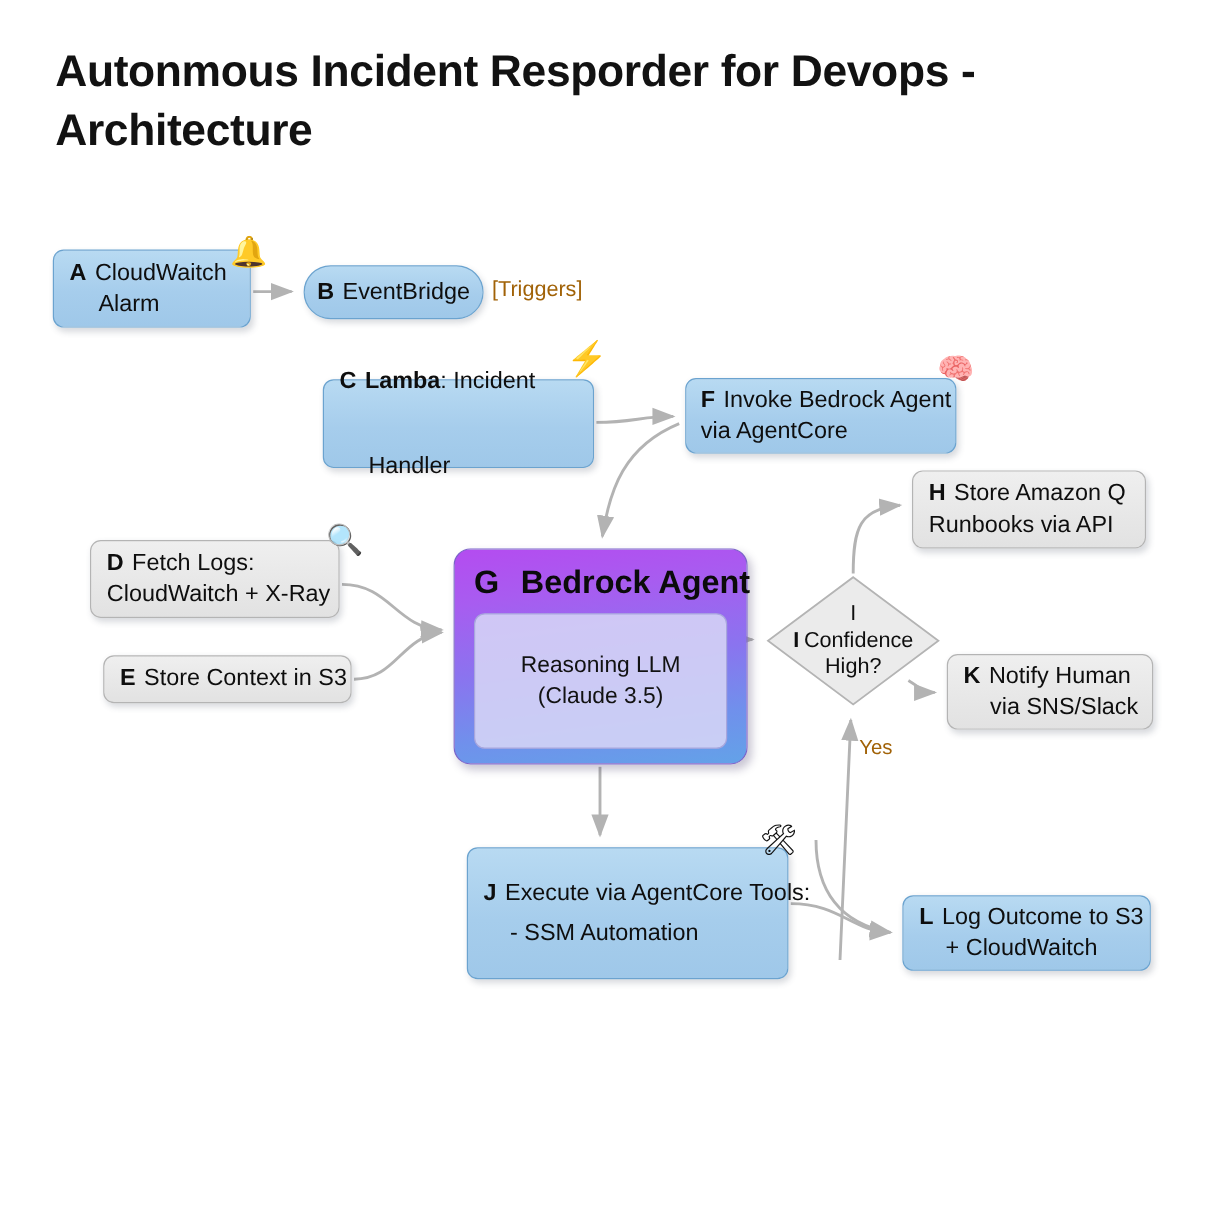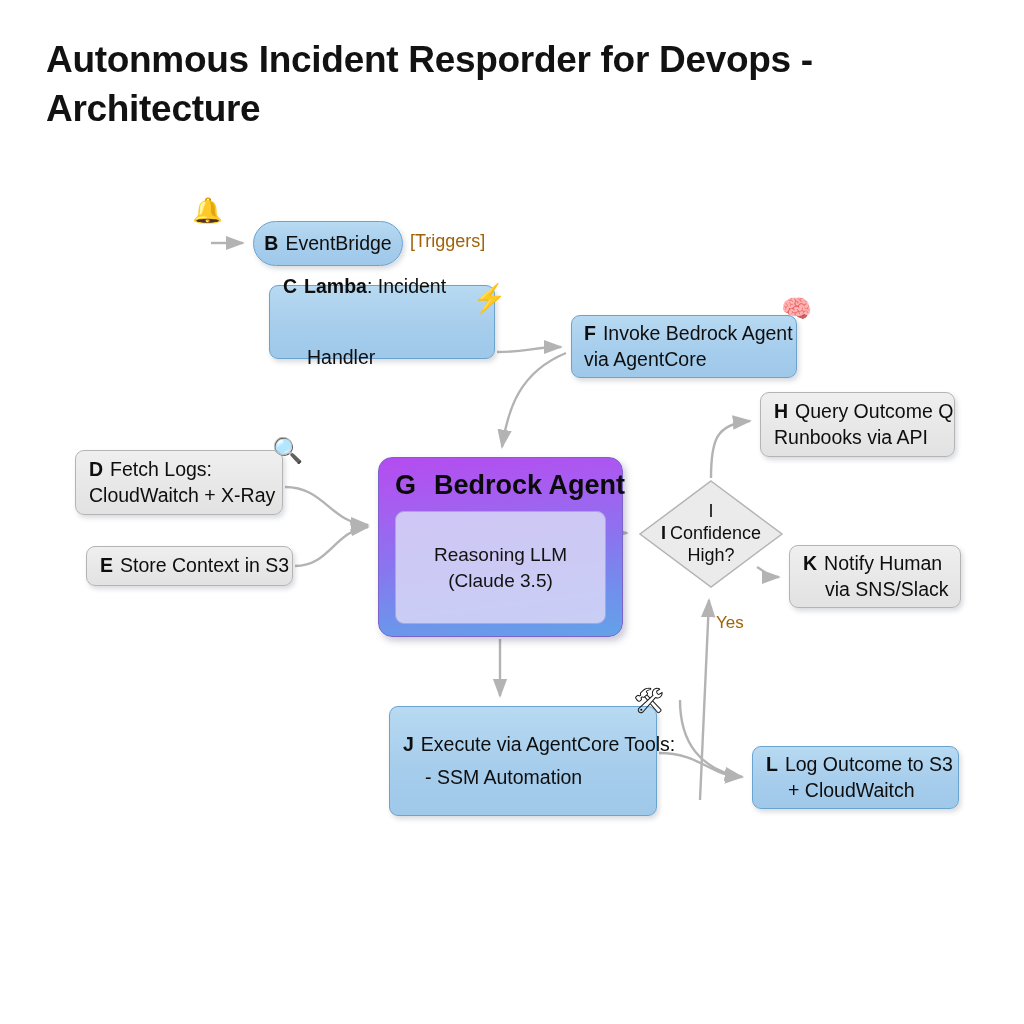--- a/index.html
+++ b/index.html
@@ -80,21 +80,21 @@
   .node.pill {
     border-radius: 26px;
     flex-direction: row;
     align-items: center;
     padding: 7px 22px;
   }
 
   
   #node-a { left: 44px;  top: 208px; width: 165px; height: 65px; }
   #node-b { left: 253px; top: 221px; width: 150px; height: 45px; }
-  #node-c { left: 269px; top: 285px; width: 226px; height: 74px; gap: 45px; }
+  #node-c { left: 269px; top: 316px; width: 226px; height: 74px; gap: 45px; }
   #node-f { left: 571px; top: 315px; width: 226px; height: 63px; padding-left: 12px; }
   #node-d { left: 75px;  top: 450px; width: 208px; height: 65px; }
   #node-e { left: 86px;  top: 546px; width: 207px; height: 40px; }
   #node-h { left: 760px; top: 392px; width: 195px; height: 65px; }
   #node-k { left: 789px; top: 545px; width: 172px; height: 63px; }
   #node-j { left: 389px; top: 706px; width: 268px; height: 110px; }
   #node-l { left: 752px; top: 746px; width: 207px; height: 63px; }
 
   
   #node-g {
@@ -216,20 +216,24 @@
       <path d="M500,639 L500,696"></path>
 
       <path d="M700,800 C704,720 706,660 709,600"></path>
 
       <path d="M659,753 C700,753 710,776 742,777"></path>
 
       <path d="M680,700 C680,742 700,770 742,777"></path>
     </g>
   </svg>
 
+  <div class="node blue" id="node-a">
+    <span class="ln"><span class="key">A</span><span>CloudWaitch</span></span>
+    <span class="ln" style="margin-left:24px">Alarm</span>
+  </div>
   <span class="node-icon" id="icon-alarm">🔔</span>
 
   <div class="node blue pill" id="node-b">
     <span class="key">B</span>
       <span class="ln">EventBridge</span>
   </div>
   <span class="edge-label" id="label-triggers">[Triggers]</span>
 
   <div class="node blue" id="node-c">
     <span class="ln"><span class="key">C</span><span class="strong">Lamba</span><span>: Incident</span></span>
@@ -257,21 +261,21 @@
     <div class="g-title">
       <span class="key">G</span><span>Bedrock Agent</span>
     </div>
     <div class="g-inner">
       <span>Reasoning LLM</span>
       <span>(Claude 3.5)</span>
     </div>
   </div>
 
   <div class="node gray" id="node-h">
-    <span class="ln"><span class="key">H</span><span>Query Outcome Q</span></span>
+    <span class="ln"><span class="key">H</span><span>Store Amazon Q</span></span>
     <span class="ln">Runbooks via API</span>
   </div>
 
   <div id="node-i-wrap">
     <svg width="148" height="112" viewBox="0 0 148 112">
       <polygon points="74,3 145,56 74,109 3,56" fill="#ebebeb" stroke="#b4b4b4" stroke-width="1.5"></polygon>
     </svg>
     <div id="node-i-label">
       <span>I</span>
       <span><span class="key">I</span><span>Confidence</span></span>

